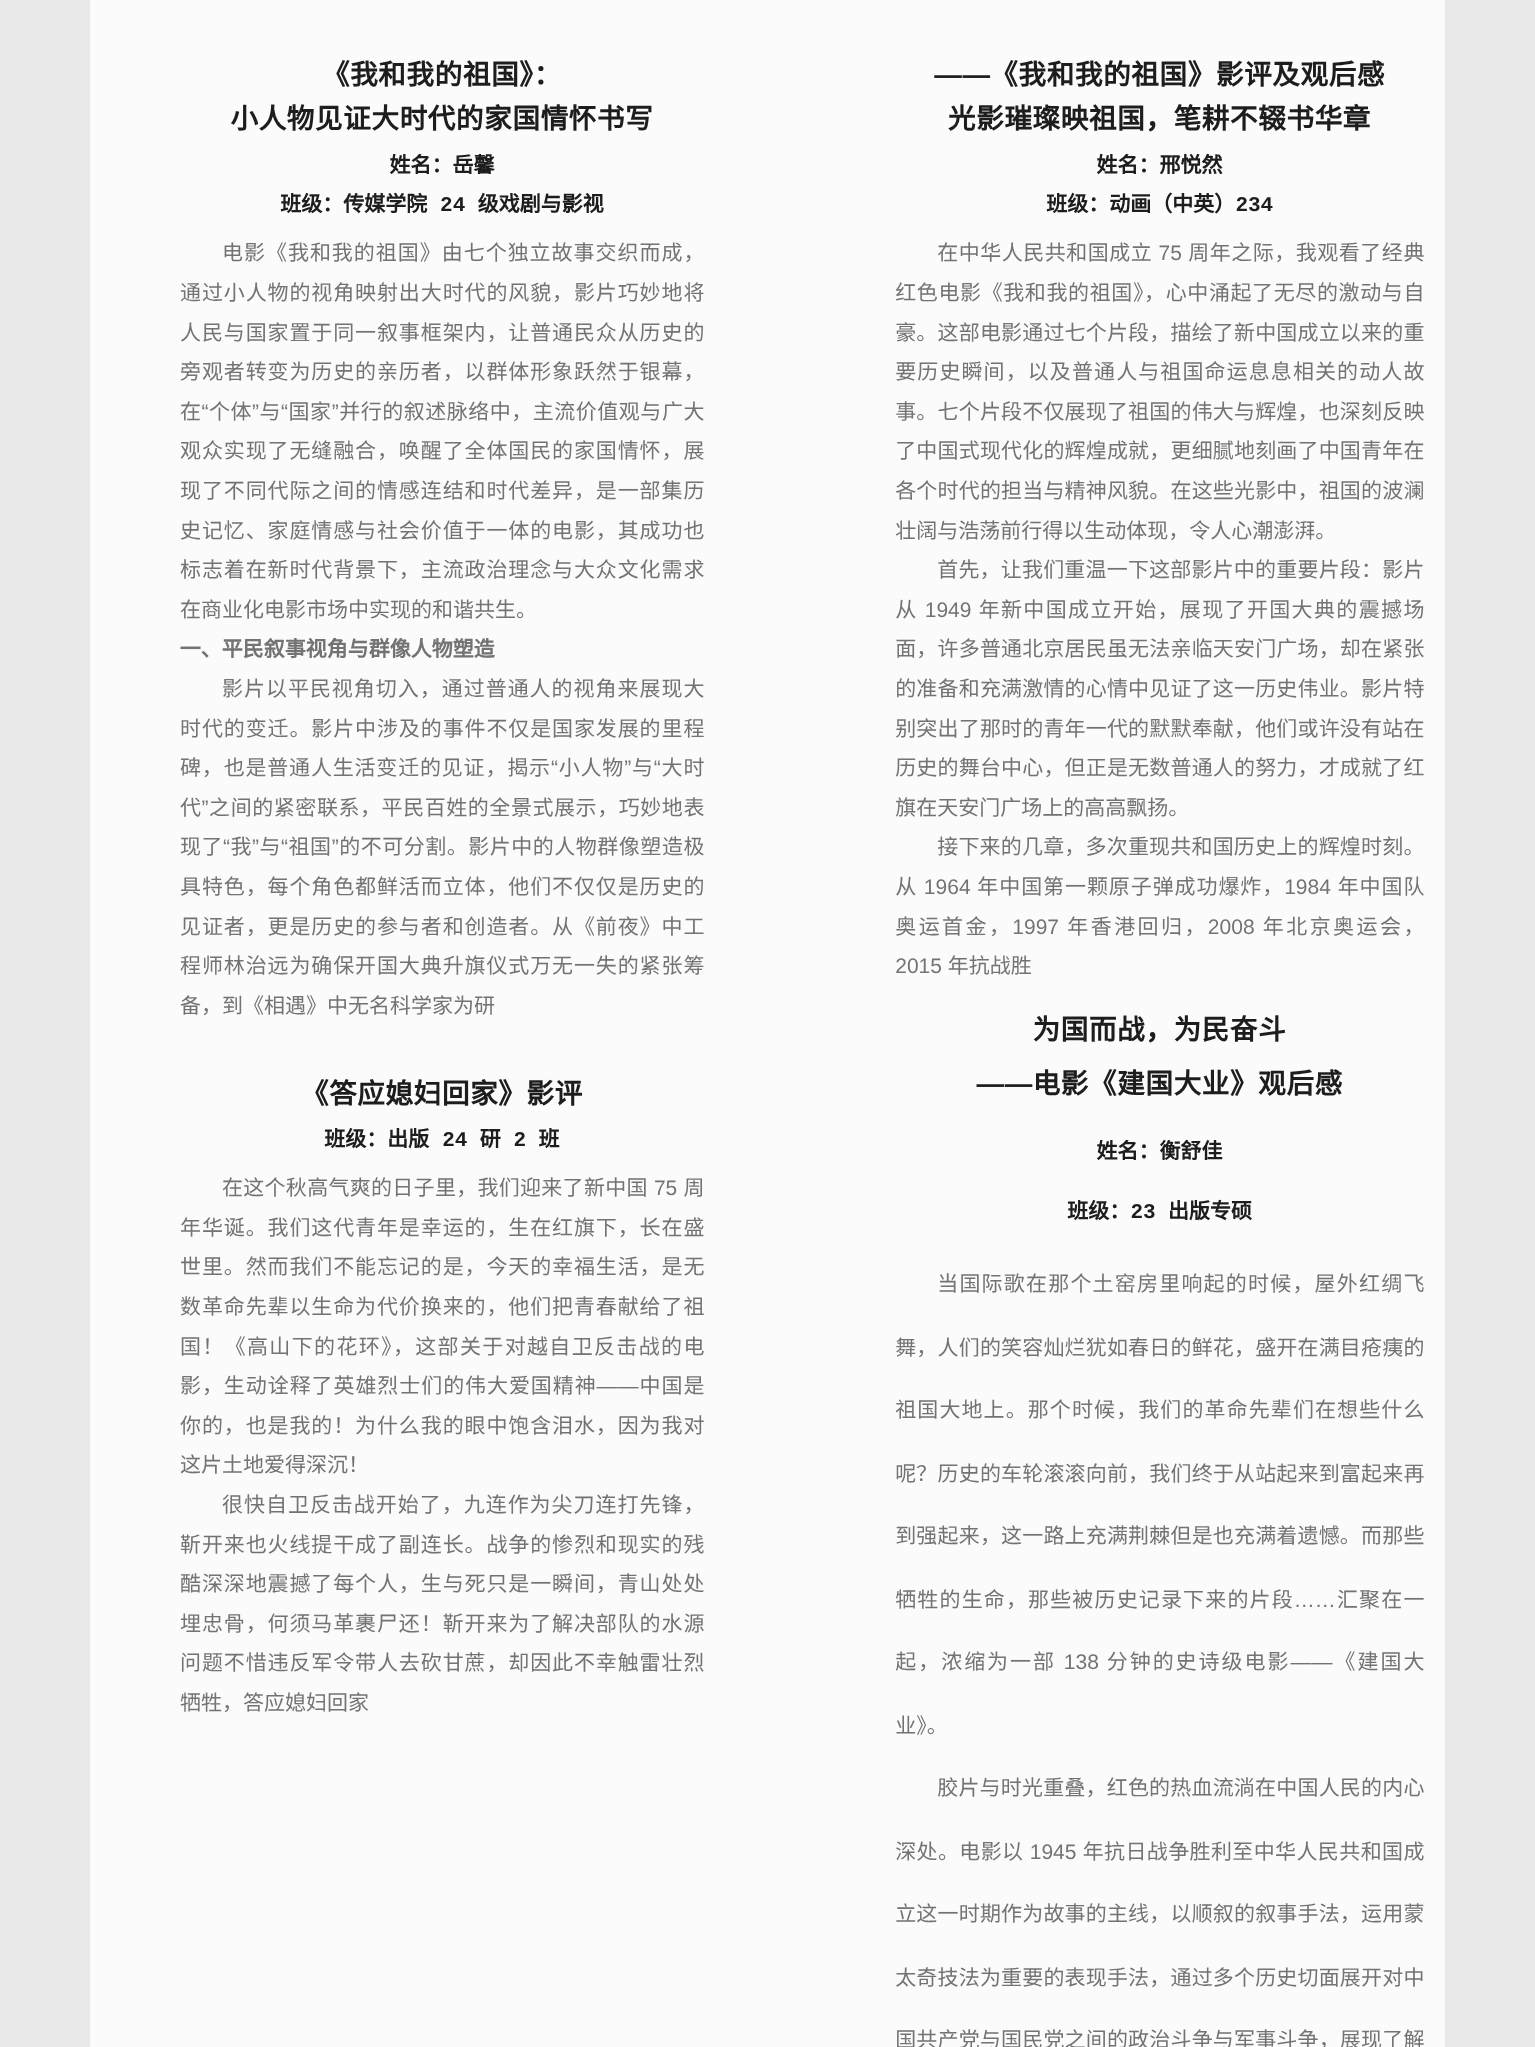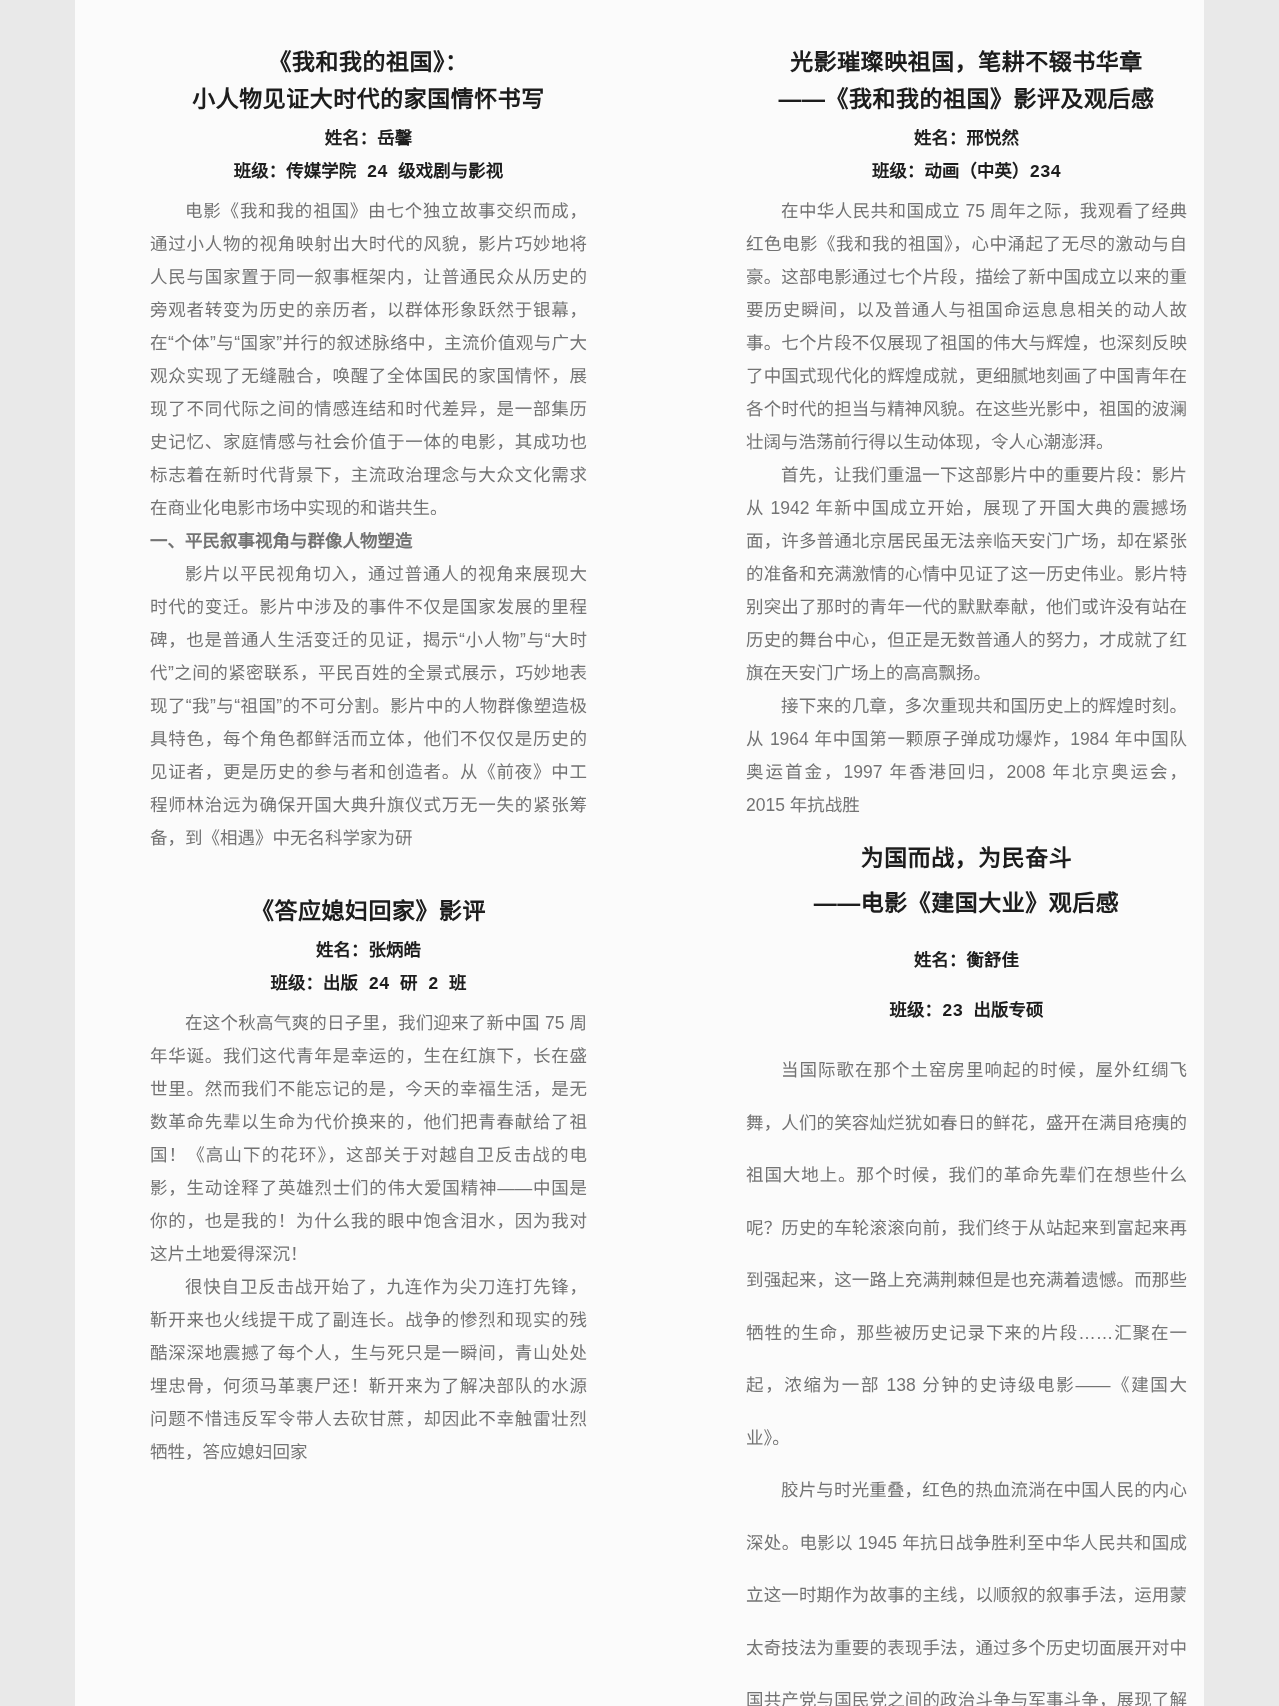--- a/index.html
+++ b/index.html
@@ -67,36 +67,35 @@
         <p class="essay-meta">姓名：岳馨</p>
         <p class="essay-meta">班级：传媒学院 24 级戏剧与影视</p>
         <div class="essay-body">
           <p class="para">电影《我和我的祖国》由七个独立故事交织而成，通过小人物的视角映射出大时代的风貌，影片巧妙地将人民与国家置于同一叙事框架内，让普通民众从历史的旁观者转变为历史的亲历者，以群体形象跃然于银幕，在“个体”与“国家”并行的叙述脉络中，主流价值观与广大观众实现了无缝融合，唤醒了全体国民的家国情怀，展现了不同代际之间的情感连结和时代差异，是一部集历史记忆、家庭情感与社会价值于一体的电影，其成功也标志着在新时代背景下，主流政治理念与大众文化需求在商业化电影市场中实现的和谐共生。</p>
           <p class="para-heading">一、平民叙事视角与群像人物塑造</p>
           <p class="para">影片以平民视角切入，通过普通人的视角来展现大时代的变迁。影片中涉及的事件不仅是国家发展的里程碑，也是普通人生活变迁的见证，揭示“小人物”与“大时代”之间的紧密联系，平民百姓的全景式展示，巧妙地表现了“我”与“祖国”的不可分割。影片中的人物群像塑造极具特色，每个角色都鲜活而立体，他们不仅仅是历史的见证者，更是历史的参与者和创造者。从《前夜》中工程师林治远为确保开国大典升旗仪式万无一失的紧张筹备，到《相遇》中无名科学家为研</p>
         </div>
       </section>
       <section class="essay" id="essay-2">
         <h2 class="essay-title">
+          <div>——《我和我的祖国》影评及观后感</div>
           <div>光影璀璨映祖国，笔耕不辍书华章</div>
-          <div>——《我和我的祖国》影评及观后感</div>
         </h2>
         <p class="essay-meta">姓名：邢悦然</p>
         <p class="essay-meta">班级：动画（中英）234</p>
         <div class="essay-body">
           <p class="para">在中华人民共和国成立 75 周年之际，我观看了经典红色电影《我和我的祖国》，心中涌起了无尽的激动与自豪。这部电影通过七个片段，描绘了新中国成立以来的重要历史瞬间，以及普通人与祖国命运息息相关的动人故事。七个片段不仅展现了祖国的伟大与辉煌，也深刻反映了中国式现代化的辉煌成就，更细腻地刻画了中国青年在各个时代的担当与精神风貌。在这些光影中，祖国的波澜壮阔与浩荡前行得以生动体现，令人心潮澎湃。</p>
-          <p class="para">首先，让我们重温一下这部影片中的重要片段：影片从 1942 年新中国成立开始，展现了开国大典的震撼场面，许多普通北京居民虽无法亲临天安门广场，却在紧张的准备和充满激情的心情中见证了这一历史伟业。影片特别突出了那时的青年一代的默默奉献，他们或许没有站在历史的舞台中心，但正是无数普通人的努力，才成就了红旗在天安门广场上的高高飘扬。</p>
+          <p class="para">首先，让我们重温一下这部影片中的重要片段：影片从 1949 年新中国成立开始，展现了开国大典的震撼场面，许多普通北京居民虽无法亲临天安门广场，却在紧张的准备和充满激情的心情中见证了这一历史伟业。影片特别突出了那时的青年一代的默默奉献，他们或许没有站在历史的舞台中心，但正是无数普通人的努力，才成就了红旗在天安门广场上的高高飘扬。</p>
           <p class="para">接下来的几章，多次重现共和国历史上的辉煌时刻。从 1964 年中国第一颗原子弹成功爆炸，1984 年中国队奥运首金，1997 年香港回归，2008 年北京奥运会，2015 年抗战胜</p>
         </div>
       </section>
       <section class="essay" id="essay-3">
         <h2 class="essay-title">
           <div>《答应媳妇回家》影评</div>
         </h2>
-        <p class="essay-meta">姓名：张炳皓</p>
         <p class="essay-meta">班级：出版 24 研 2 班</p>
         <div class="essay-body">
           <p class="para">在这个秋高气爽的日子里，我们迎来了新中国 75 周年华诞。我们这代青年是幸运的，生在红旗下，长在盛世里。然而我们不能忘记的是，今天的幸福生活，是无数革命先辈以生命为代价换来的，他们把青春献给了祖国！《高山下的花环》，这部关于对越自卫反击战的电影，生动诠释了英雄烈士们的伟大爱国精神——中国是你的，也是我的！为什么我的眼中饱含泪水，因为我对这片土地爱得深沉！</p>
           <p class="para">很快自卫反击战开始了，九连作为尖刀连打先锋，靳开来也火线提干成了副连长。战争的惨烈和现实的残酷深深地震撼了每个人，生与死只是一瞬间，青山处处埋忠骨，何须马革裹尸还！靳开来为了解决部队的水源问题不惜违反军令带人去砍甘蔗，却因此不幸触雷壮烈牺牲，答应媳妇回家</p>
         </div>
       </section>
       <section class="essay essay-loose" id="essay-4">
         <h2 class="essay-title">
           <div>为国而战，为民奋斗</div>
           <div>——电影《建国大业》观后感</div>

